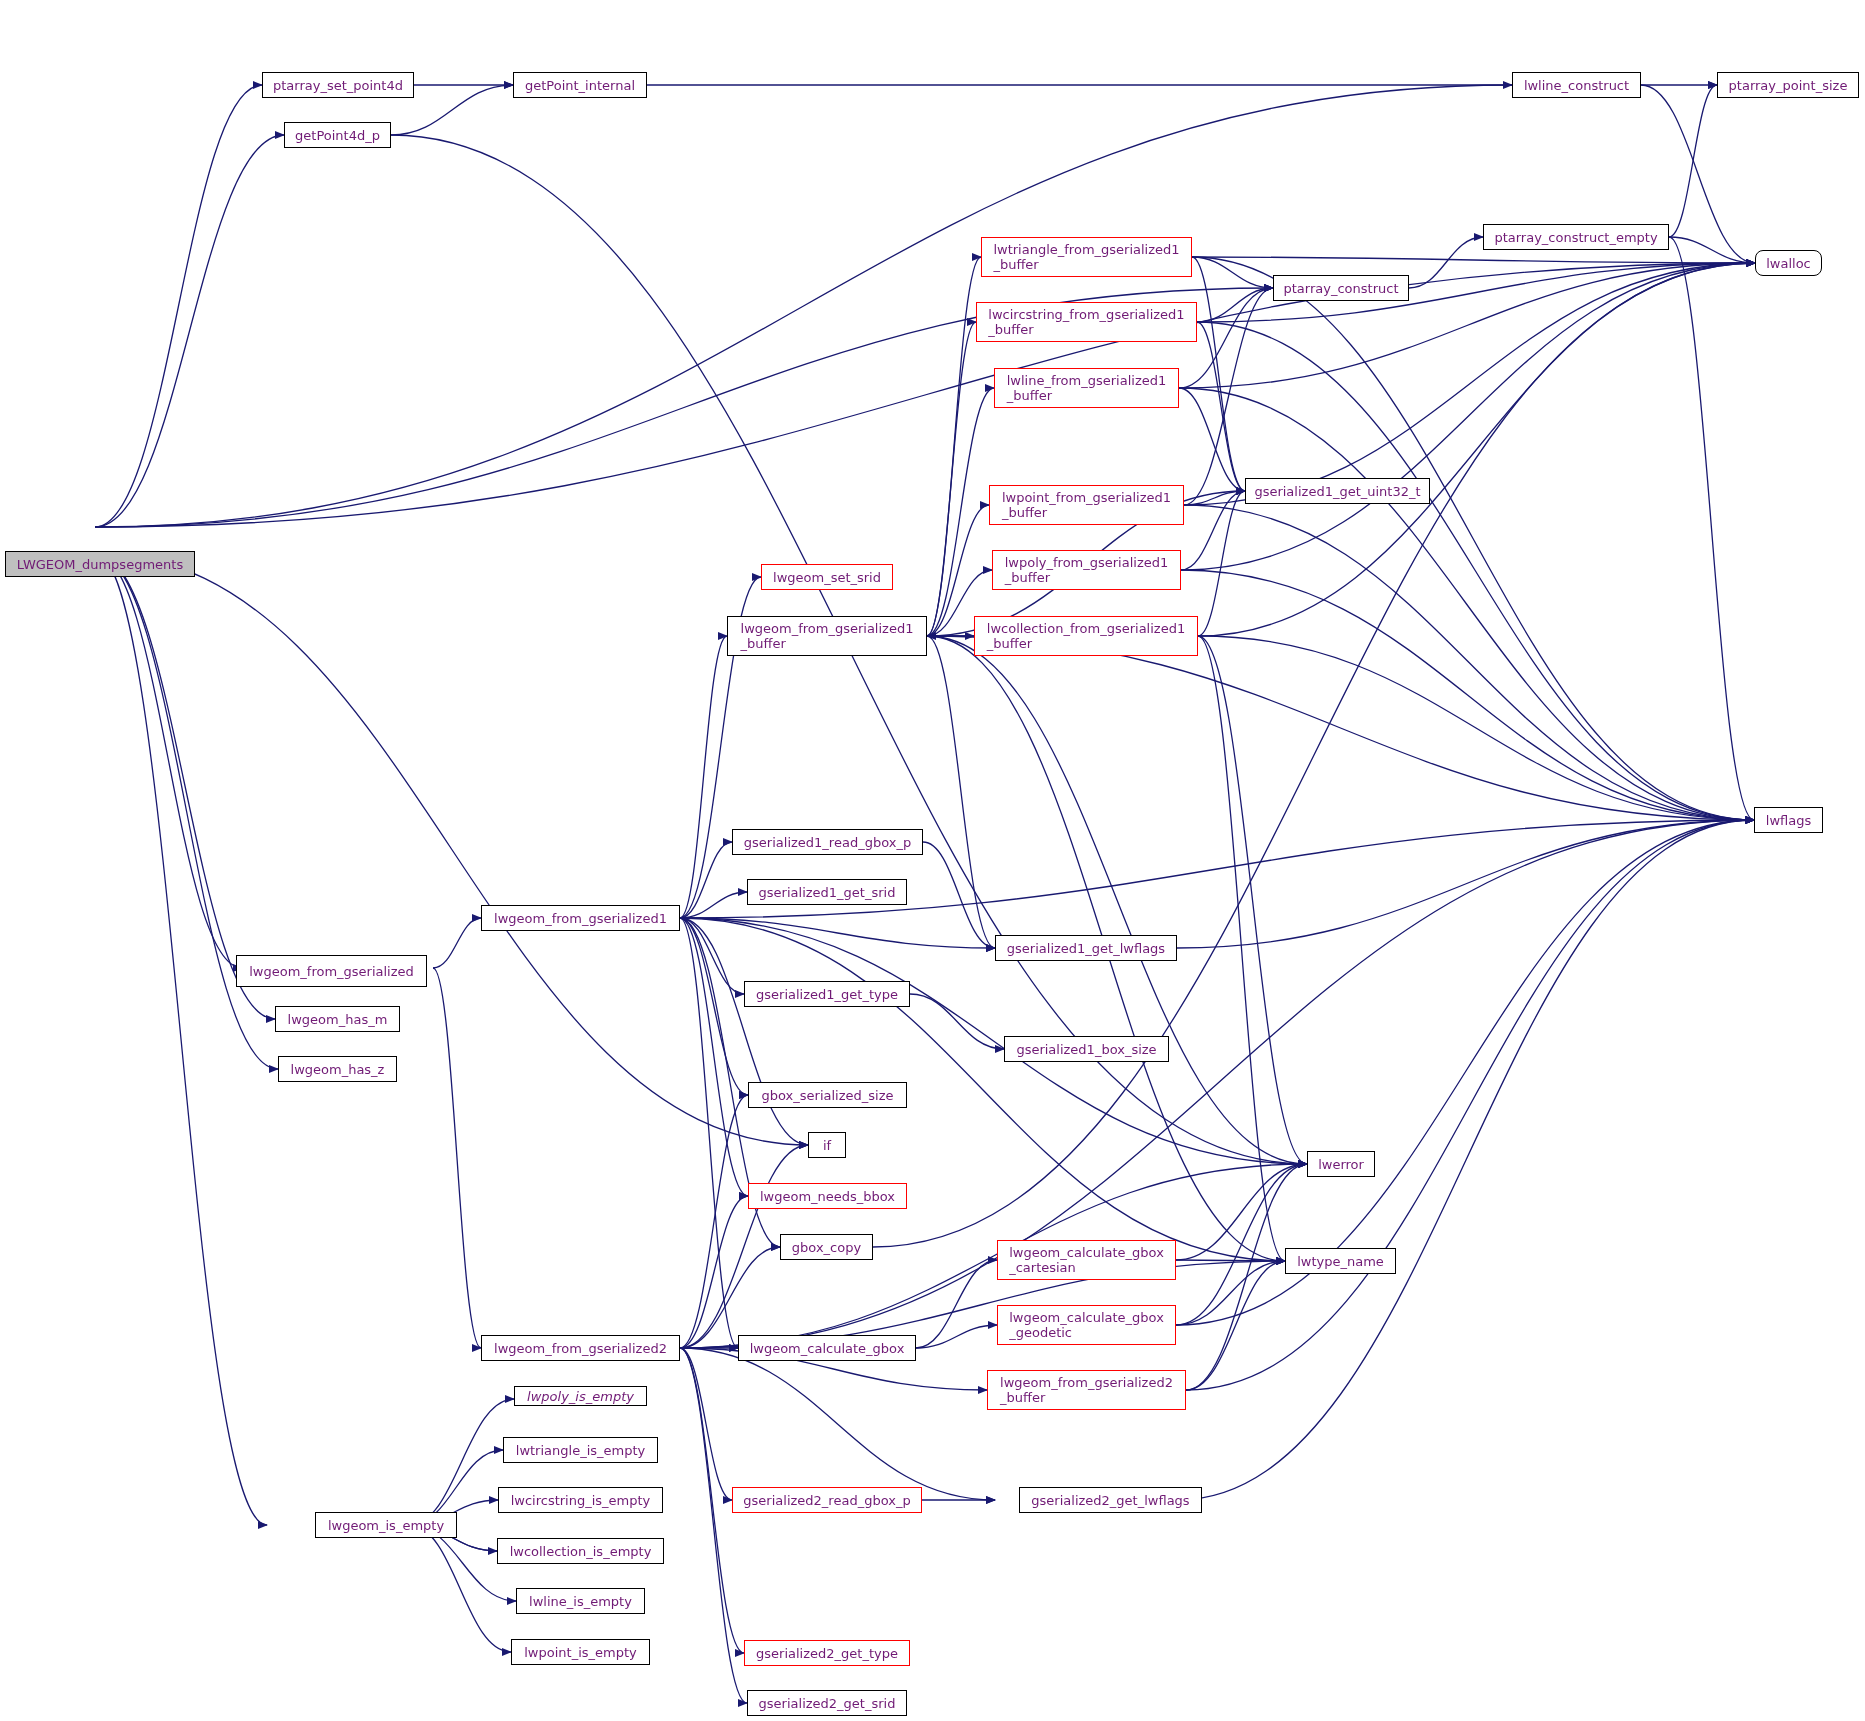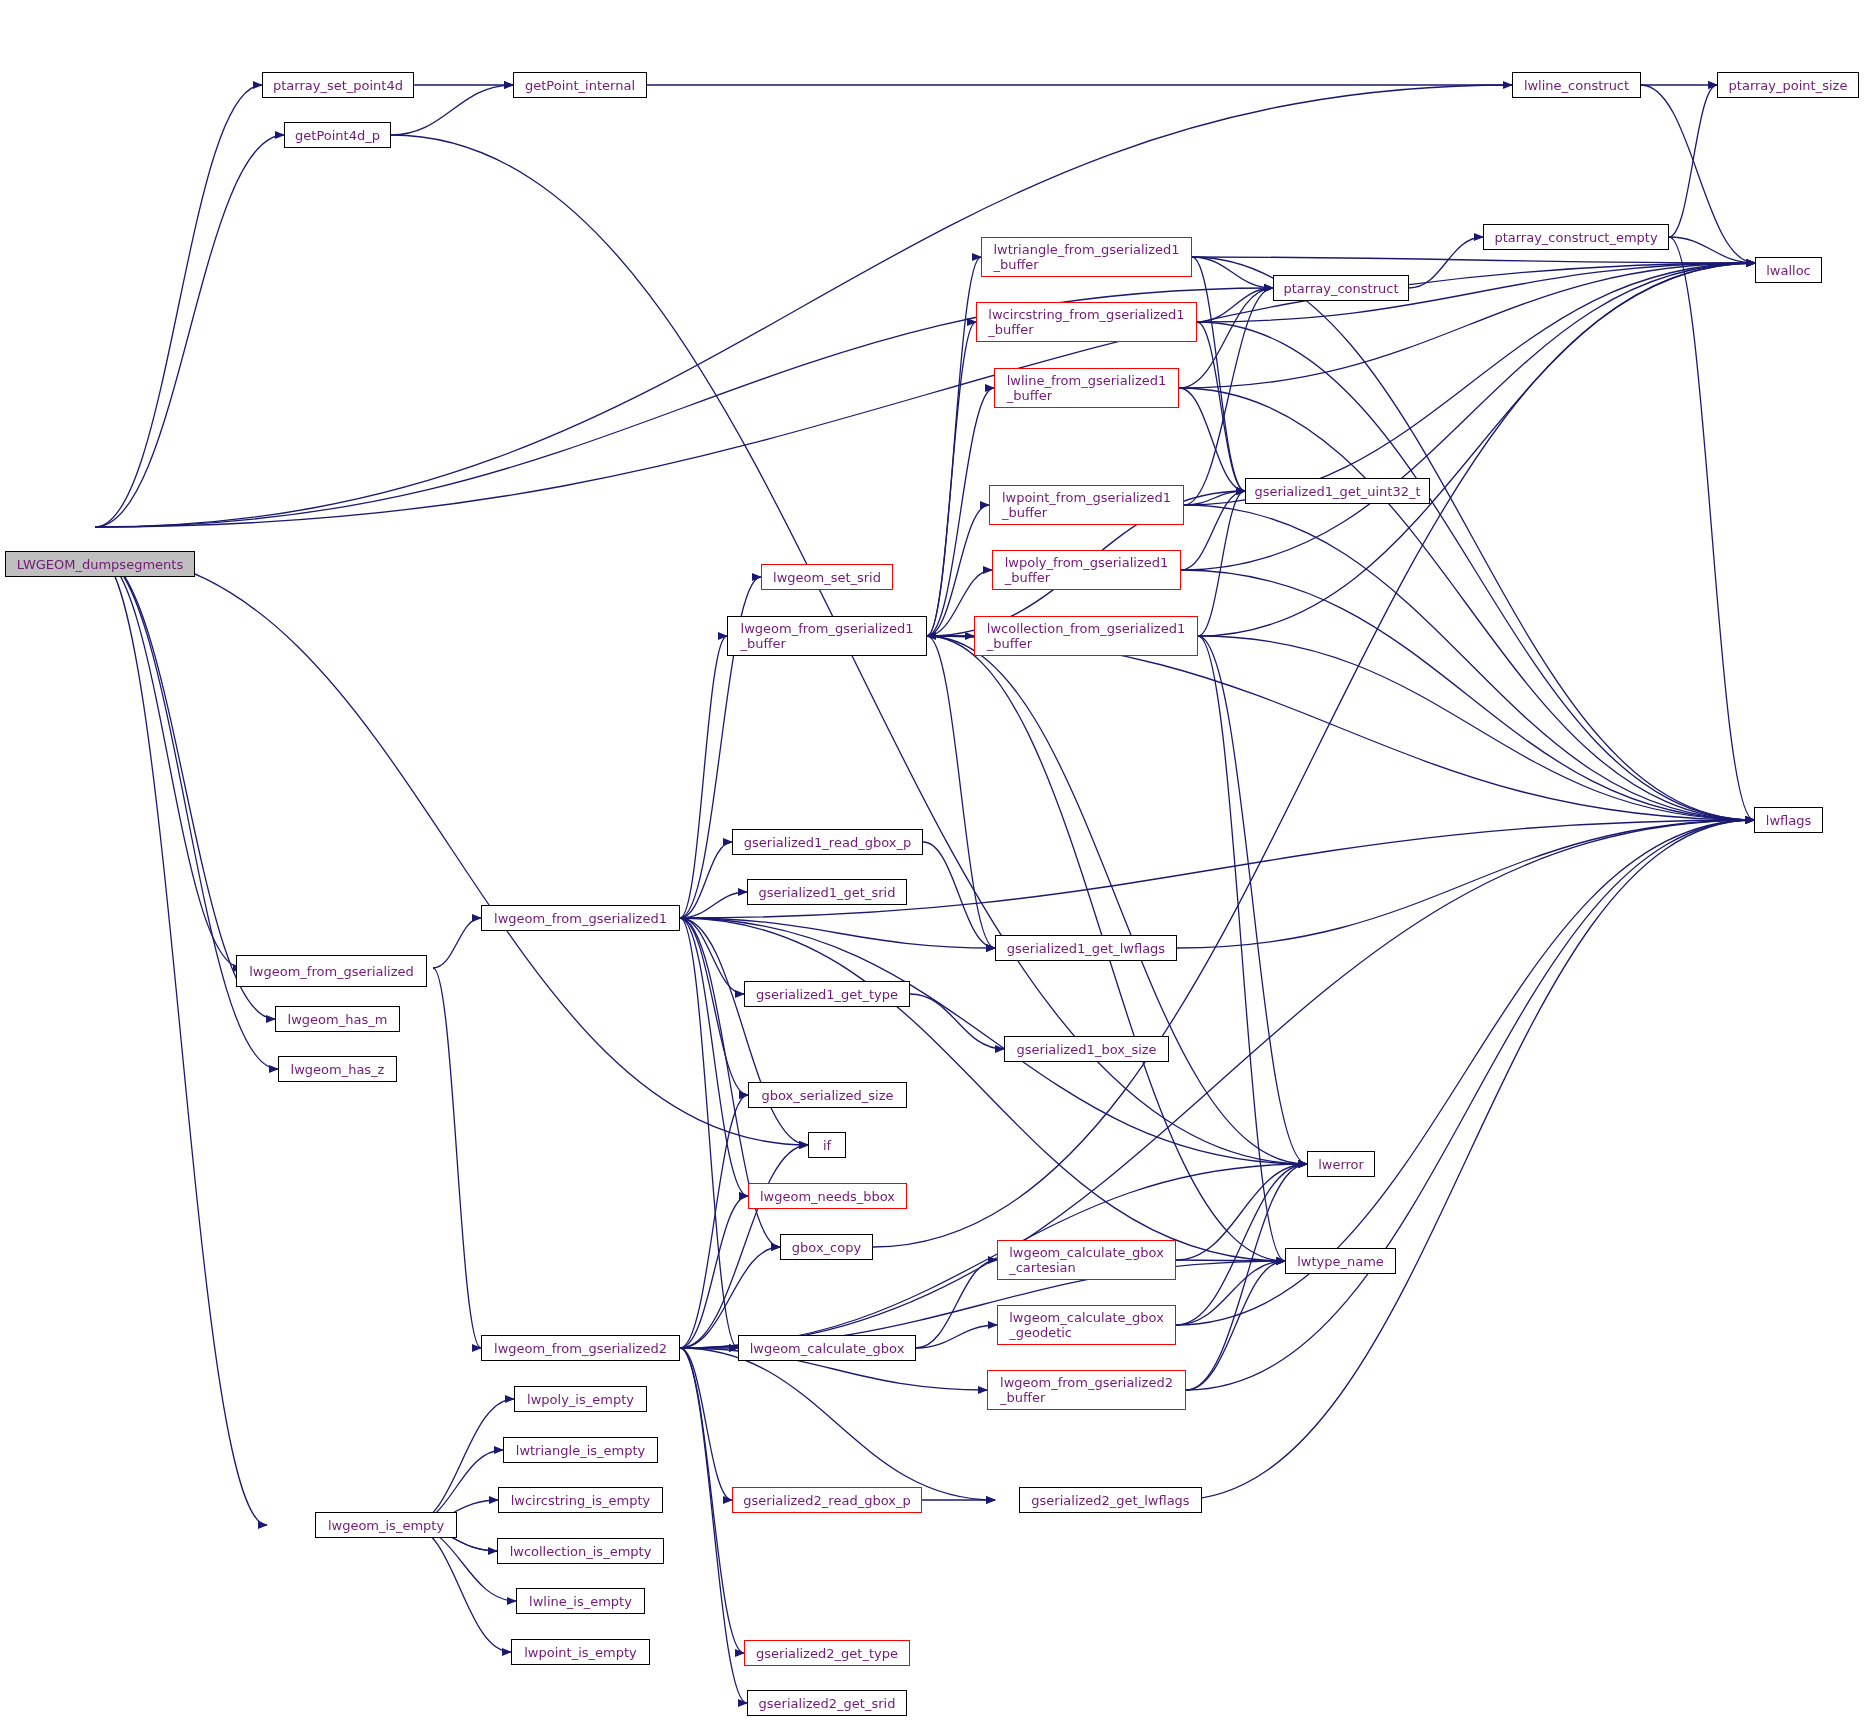--- a/index.html
+++ b/index.html
@@ -130,21 +130,21 @@
       <path d="M497,1551 C457.4,1551 448.6,1525 409,1525" fill="none" stroke="#191970" stroke-width="1.3" marker-end="url(#arrow)"></path>
     </g>
 </svg>
 <div id="nodes">
     <div class="node root" style="left: 5px; top: 551px; width: 190px; height: 26px;">LWGEOM_dumpsegments</div>
     <div class="node" style="left: 262px; top: 72px; width: 152px; height: 26px;">ptarray_set_point4d</div>
     <div class="node" style="left: 284px; top: 122px; width: 107px; height: 26px;">getPoint4d_p</div>
     <div class="node" style="left: 513px; top: 72px; width: 134px; height: 26px;">getPoint_internal</div>
     <div class="node" style="left: 1512px; top: 72px; width: 129px; height: 26px;">lwline_construct</div>
     <div class="node" style="left: 1717px; top: 72px; width: 142px; height: 26px;">ptarray_point_size</div>
-    <div class="node" style="left: 1755px; top: 257px; width: 67px; height: 26px;">lwalloc</div>
+    <div class="node" style="left: 1755px; top: 250px; width: 67px; height: 26px; border-radius: 8px;">lwalloc</div>
     <div class="node" style="left: 1483px; top: 224px; width: 186px; height: 26px;">ptarray_construct_empty</div>
     <div class="node" style="left: 1273px; top: 275px; width: 136px; height: 26px;">ptarray_construct</div>
     <div class="node red" style="left: 981px; top: 237px; width: 211px; height: 40px;">lwtriangle_from_gserialized1
 _buffer</div>
     <div class="node red" style="left: 976px; top: 302px; width: 221px; height: 40px;">lwcircstring_from_gserialized1
 _buffer</div>
     <div class="node red" style="left: 994px; top: 368px; width: 185px; height: 40px;">lwline_from_gserialized1
 _buffer</div>
     <div class="node red" style="left: 989px; top: 485px; width: 195px; height: 40px;">lwpoint_from_gserialized1
 _buffer</div>
@@ -173,21 +173,21 @@
     <div class="node" style="left: 780px; top: 1234px; width: 93px; height: 26px;">gbox_copy</div>
     <div class="node red" style="left: 997px; top: 1240px; width: 179px; height: 40px;">lwgeom_calculate_gbox
 _cartesian</div>
     <div class="node" style="left: 1285px; top: 1248px; width: 111px; height: 26px;">lwtype_name</div>
     <div class="node red" style="left: 997px; top: 1305px; width: 179px; height: 40px;">lwgeom_calculate_gbox
 _geodetic</div>
     <div class="node" style="left: 481px; top: 1335px; width: 199px; height: 26px;">lwgeom_from_gserialized2</div>
     <div class="node" style="left: 738px; top: 1335px; width: 178px; height: 26px;">lwgeom_calculate_gbox</div>
     <div class="node red" style="left: 987px; top: 1370px; width: 199px; height: 40px;">lwgeom_from_gserialized2
 _buffer</div>
-    <div class="node" style="left: 514px; top: 1386px; width: 133px; height: 26px;">lwpoly_is_empty</div>
+    <div class="node" style="left: 514px; top: 1386px; width: 133px; height: 20px; font-style: italic;">lwpoly_is_empty</div>
     <div class="node" style="left: 503px; top: 1437px; width: 155px; height: 26px;">lwtriangle_is_empty</div>
     <div class="node" style="left: 498px; top: 1487px; width: 165px; height: 26px;">lwcircstring_is_empty</div>
     <div class="node red" style="left: 732px; top: 1487px; width: 190px; height: 26px;">gserialized2_read_gbox_p</div>
     <div class="node" style="left: 995px; top: 1487px; width: 183px; height: 26px; margin-left: 24px;">gserialized2_get_lwflags</div>
     <div class="node" style="left: 267px; top: 1512px; width: 142px; height: 26px; margin-left: 48px;">lwgeom_is_empty</div>
     <div class="node" style="left: 497px; top: 1538px; width: 167px; height: 26px;">lwcollection_is_empty</div>
     <div class="node" style="left: 516px; top: 1588px; width: 129px; height: 26px;">lwline_is_empty</div>
     <div class="node" style="left: 511px; top: 1639px; width: 139px; height: 26px;">lwpoint_is_empty</div>
     <div class="node red" style="left: 744px; top: 1640px; width: 166px; height: 26px;">gserialized2_get_type</div>
     <div class="node" style="left: 747px; top: 1690px; width: 160px; height: 26px;">gserialized2_get_srid</div>

